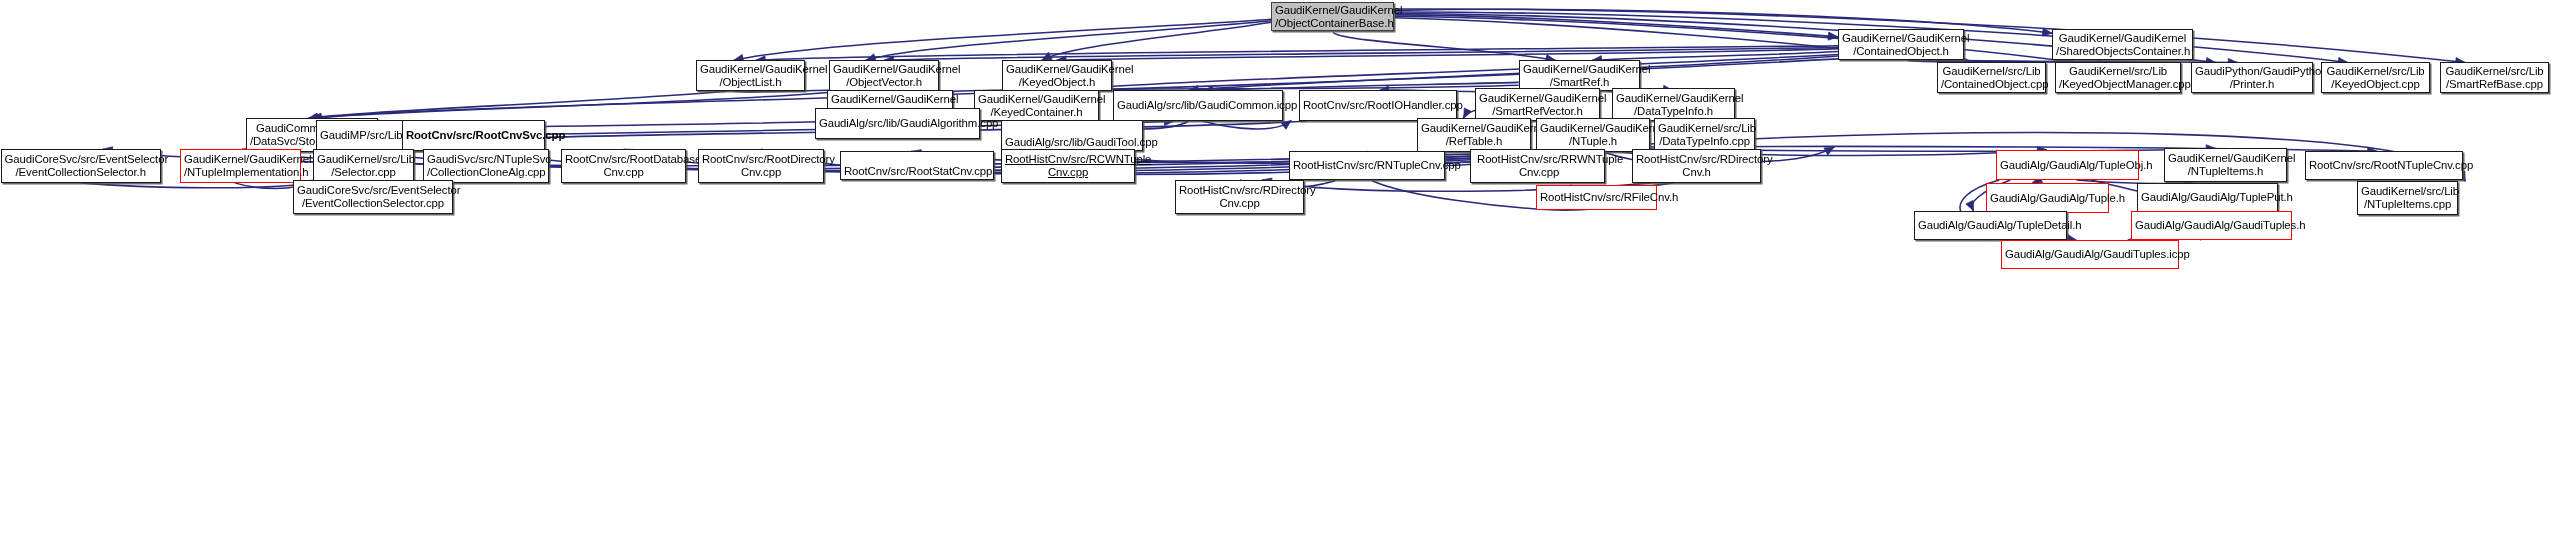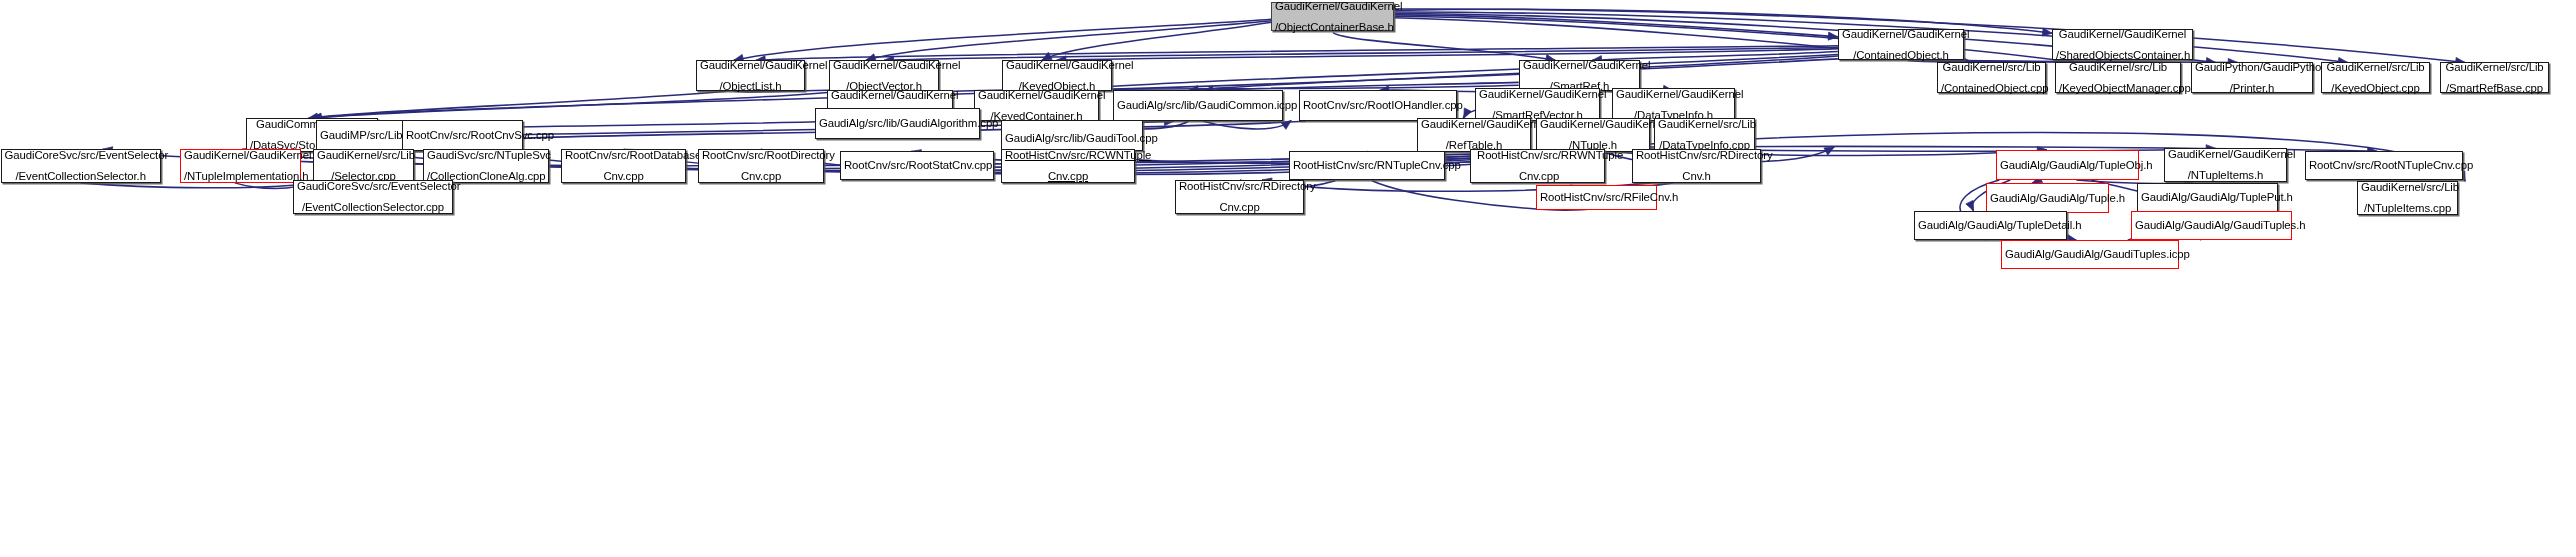--- a/index.html
+++ b/index.html
@@ -33,21 +33,21 @@
     width: 2576px;
     height: 558px;
   }
   .gnode {
     position: absolute;
     box-sizing: border-box;
     border: 0.7px solid #1a1a1a;
     background: #ffffff;
     color: #000000;
     font-size: 11.4px;
-    line-height: 21px;
+    line-height: 13px;
     text-align: center;
     display: flex;
     align-items: center;
     justify-content: center;
     padding: 0.7px 2.9px;
     white-space: pre-line;
     letter-spacing: -0.1px;
     box-shadow: 1.5px 1.5px 0 0 rgba(80,80,80,0.85);
   }
   .gnode.root {
@@ -265,42 +265,42 @@
 /KeyedContainer.h</span></div>
       <div class="gnode" style="left: 1113px; top: 90px; width: 170px; height: 31px;"><span class="label">GaudiAlg/src/lib/GaudiCommon.icpp</span></div>
       <div class="gnode" style="left: 1299px; top: 90px; width: 158px; height: 31px;"><span class="label">RootCnv/src/RootIOHandler.cpp</span></div>
       <div class="gnode" style="left: 1475px; top: 88px; width: 125px; height: 33px;"><span class="label">GaudiKernel/GaudiKernel
 /SmartRefVector.h</span></div>
       <div class="gnode" style="left: 1612px; top: 88px; width: 123px; height: 33px;"><span class="label">GaudiKernel/GaudiKernel
 /DataTypeInfo.h</span></div>
       <div class="gnode" style="left: 246px; top: 118px; width: 132px; height: 34px;"><span class="label">GaudiCommonSvc/src
 /DataSvc/StoreExplorerAlg.cpp</span></div>
       <div class="gnode" style="left: 316px; top: 120px; width: 154px; height: 31px;"><span class="label">GaudiMP/src/Lib/TESSerializer.cpp</span></div>
-      <div class="gnode" style="left: 402px; top: 120px; width: 121px; height: 31px;"><span class="label">RootCnv/src/RootCnvSvc.cpp</span></div>
+      <div class="gnode" style="left: 402px; top: 120px; width: 143px; height: 31px; font-weight: bold;"><span class="label">RootCnv/src/RootCnvSvc.cpp</span></div>
       <div class="gnode" style="left: 815px; top: 108px; width: 165px; height: 31px;"><span class="label">GaudiAlg/src/lib/GaudiAlgorithm.cpp</span></div>
       <div class="gnode" style="left: 1001px; top: 120px; width: 142px; height: 31px; align-items: flex-end;"><span class="label">GaudiAlg/src/lib/GaudiTool.cpp</span></div>
       <div class="gnode" style="left: 1417px; top: 118px; width: 114px; height: 34px;"><span class="label">GaudiKernel/GaudiKernel
 /RefTable.h</span></div>
       <div class="gnode" style="left: 1536px; top: 118px; width: 114px; height: 34px;"><span class="label">GaudiKernel/GaudiKernel
 /NTuple.h</span></div>
       <div class="gnode" style="left: 1654px; top: 118px; width: 101px; height: 34px;"><span class="label">GaudiKernel/src/Lib
 /DataTypeInfo.cpp</span></div>
       <div class="gnode" style="left: 0.7px; top: 149px; width: 160px; height: 34px;"><span class="label">GaudiCoreSvc/src/EventSelector
 /EventCollectionSelector.h</span></div>
       <div class="gnode red" style="left: 180px; top: 149px; width: 121px; height: 34px;"><span class="label">GaudiKernel/GaudiKernel
 /NTupleImplementation.h</span></div>
       <div class="gnode" style="left: 313px; top: 149px; width: 101px; height: 34px;"><span class="label">GaudiKernel/src/Lib
 /Selector.cpp</span></div>
       <div class="gnode" style="left: 423px; top: 149px; width: 126px; height: 34px;"><span class="label">GaudiSvc/src/NTupleSvc
 /CollectionCloneAlg.cpp</span></div>
       <div class="gnode" style="left: 561px; top: 149px; width: 125px; height: 34px;"><span class="label">RootCnv/src/RootDatabase
 Cnv.cpp</span></div>
       <div class="gnode" style="left: 698px; top: 149px; width: 126px; height: 34px;"><span class="label">RootCnv/src/RootDirectory
 Cnv.cpp</span></div>
-      <div class="gnode" style="left: 840px; top: 151px; width: 154px; height: 29px;"><span class="label">RootCnv/src/RootStatCnv.cpp</span></div>
+      <div class="gnode" style="left: 840px; top: 151px; width: 154px; height: 29px; align-items: flex-end;"><span class="label">RootCnv/src/RootStatCnv.cpp</span></div>
       <div class="gnode" style="left: 1001px; top: 149px; width: 134px; height: 34px; text-decoration: underline;"><span class="label">RootHistCnv/src/RCWNTuple
 Cnv.cpp</span></div>
       <div class="gnode" style="left: 1289px; top: 151px; width: 156px; height: 29px;"><span class="label">RootHistCnv/src/RNTupleCnv.cpp</span></div>
       <div class="gnode" style="left: 1470px; top: 149px; width: 135px; height: 34px; padding-left: 6px;"><span class="label">RootHistCnv/src/RRWNTuple
 Cnv.cpp</span></div>
       <div class="gnode" style="left: 1632px; top: 149px; width: 129px; height: 34px;"><span class="label">RootHistCnv/src/RDirectory
 Cnv.h</span></div>
       <div class="gnode red" style="left: 1996px; top: 150px; width: 143px; height: 30px;"><span class="label">GaudiAlg/GaudiAlg/TupleObj.h</span></div>
       <div class="gnode" style="left: 2164px; top: 148px; width: 123px; height: 34px;"><span class="label">GaudiKernel/GaudiKernel
 /NTupleItems.h</span></div>

